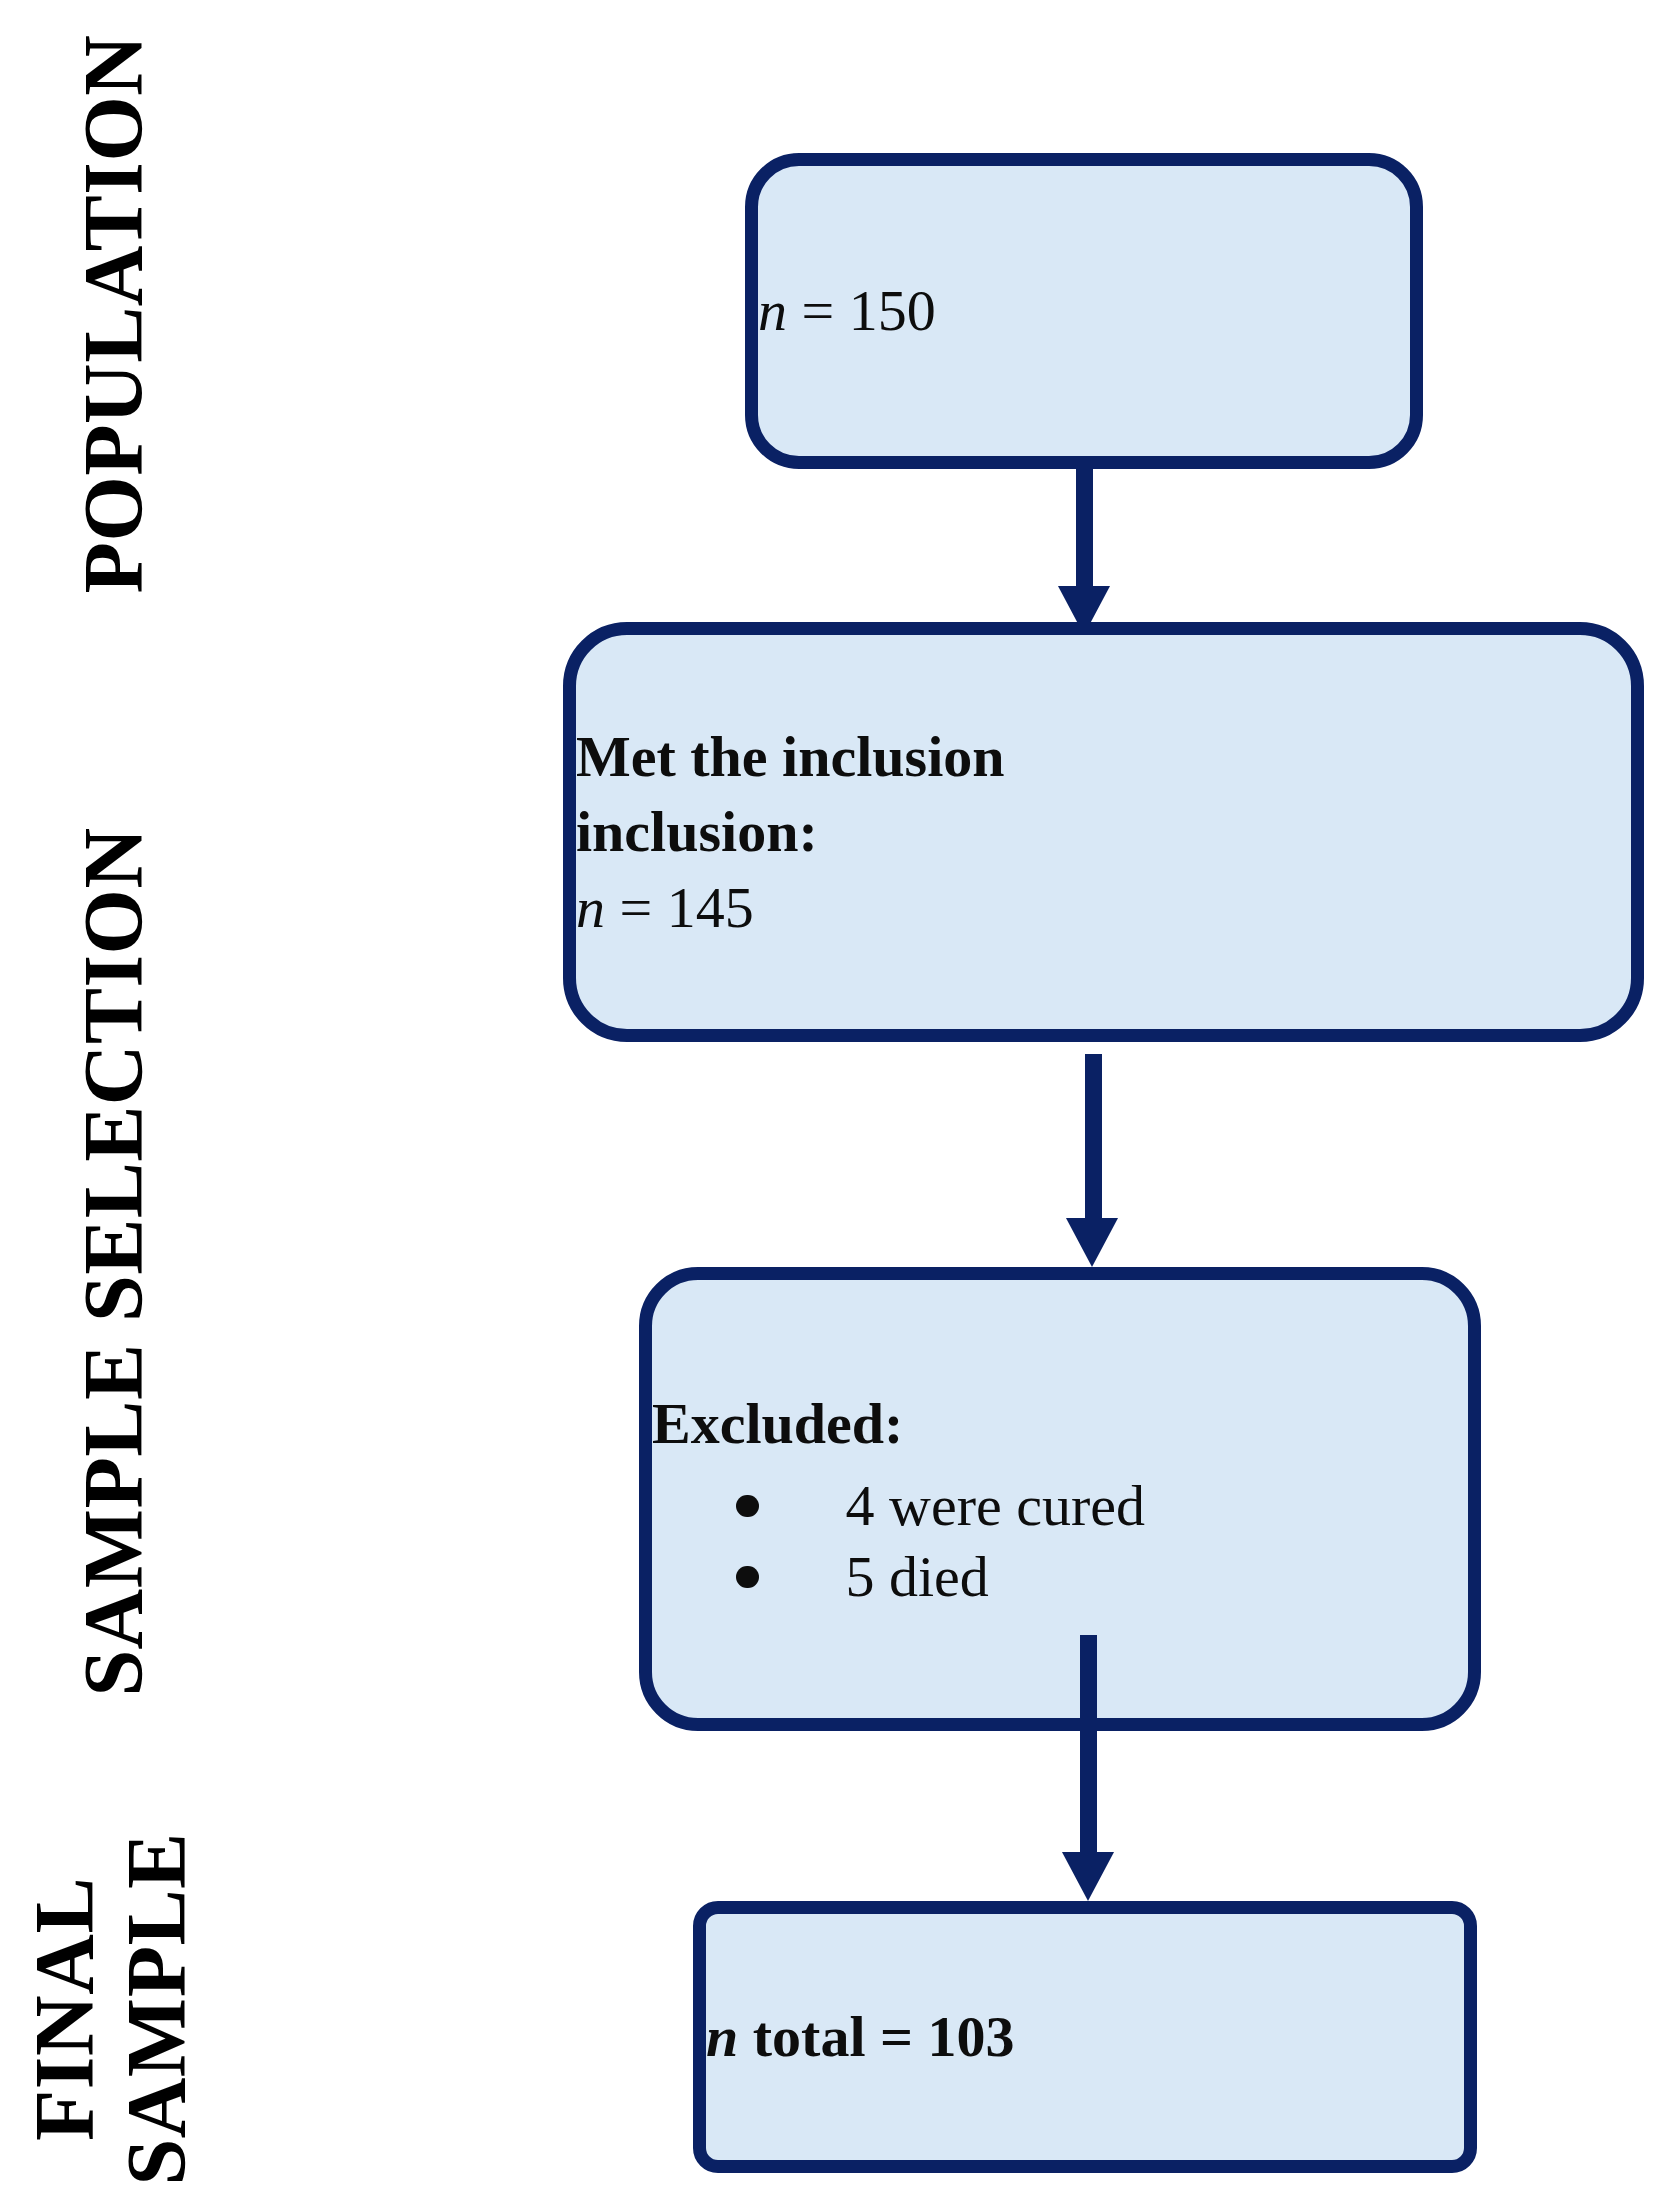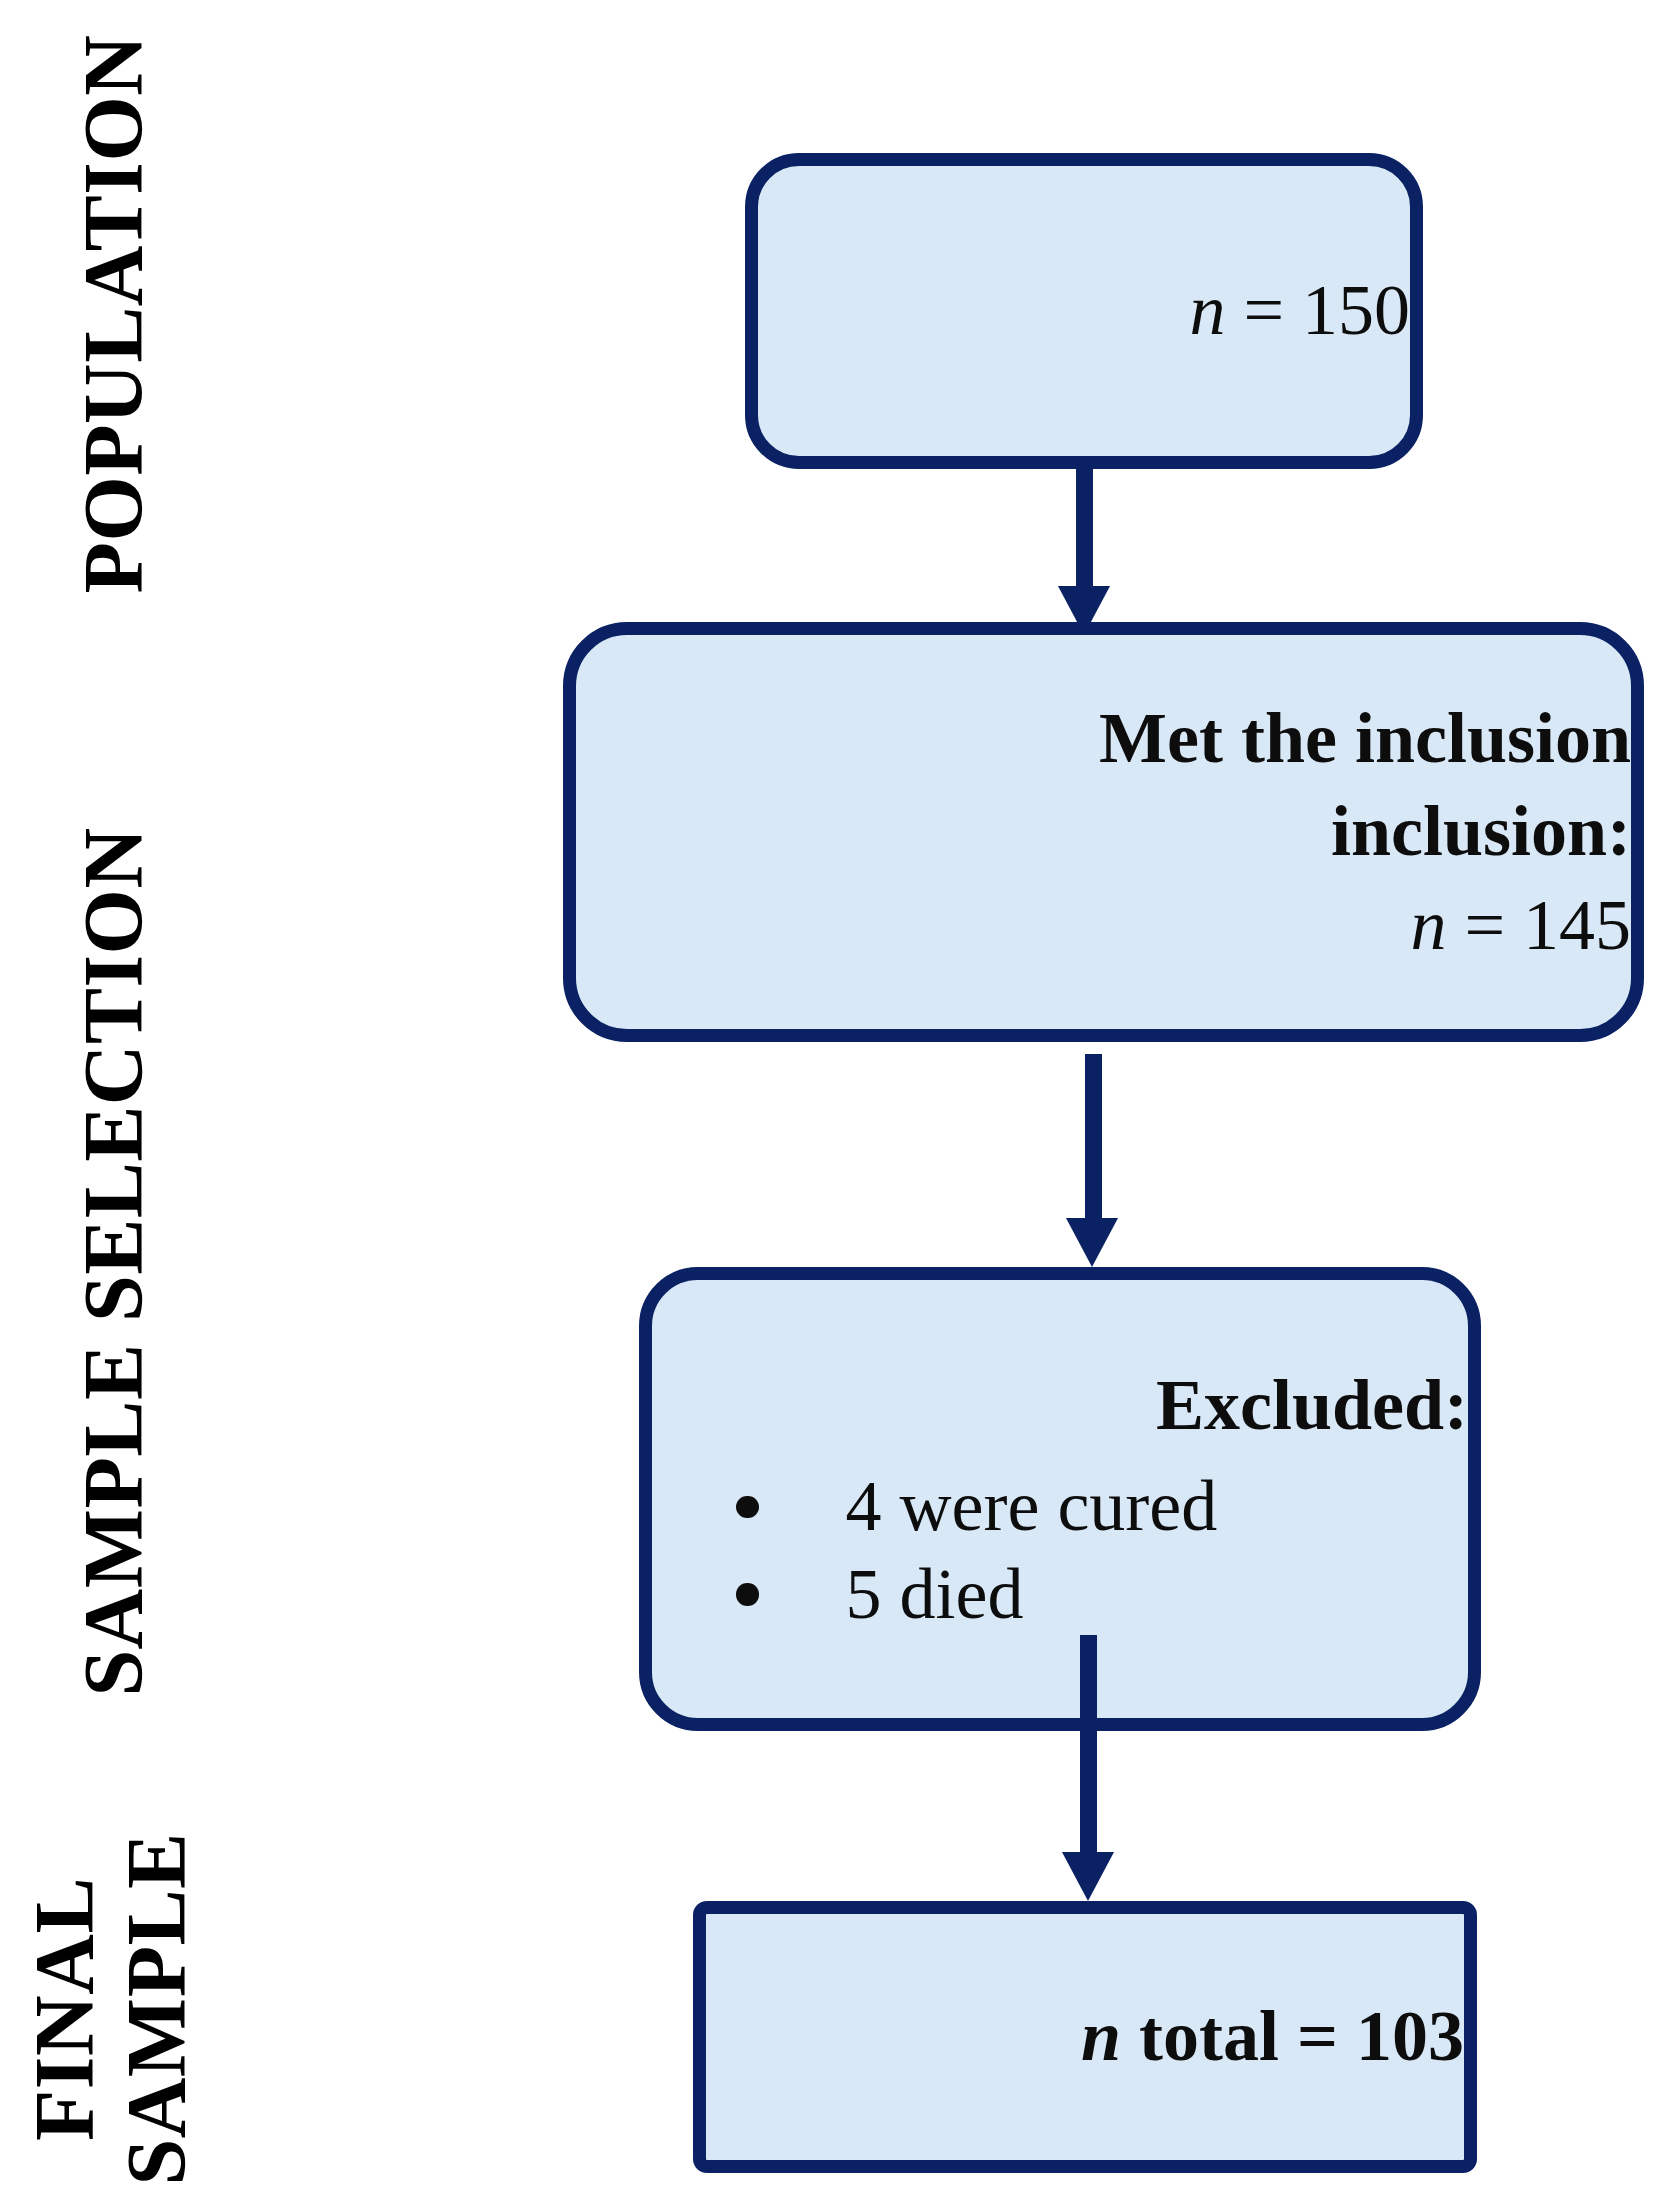--- a/index.html
+++ b/index.html
@@ -18,27 +18,27 @@
     letter-spacing:0.5px;
   }
   #label-population      { left:114px; top:314px; }
   #label-sample-selection{ left:114px; top:1262px; }
   #label-final-sample    { left:111px; top:2009px; }
 
   
   .flow-box {
     position:absolute; box-sizing:border-box;
     background:#d9e8f6; border:13.7px solid #0a2164;
-    display:flex; flex-direction:column; align-items:flex-end; justify-content:center;
-    font-size:72px; line-height:1.3; text-align:center;
+    display:flex; flex-direction:column; align-items:flex-start; justify-content:center;
+    font-size:58px; line-height:1.3; text-align:center;
   }
   #box-population { left:745px; top:153px;  width:678px;  height:316px; border-radius:54px; }
   #box-inclusion  { left:563px; top:622px;  width:1081px; height:420px; border-radius:64px; }
   #box-excluded   { left:639px; top:1267px; width:842px;  height:464px; border-radius:59px; }
-  #box-final      { left:693px; top:1901px; width:784px;  height:272px; border-radius:14px; }
+  #box-final      { left:693px; top:1901px; width:784px;  height:272px; border-radius:25px; }
 
   .bold-line { font-weight:bold; }
   #box-final .n-line { font-weight:bold; }
   .n-var { font-style:italic; }
 
   
   .bullet-list { width:100%; padding-left:84px; box-sizing:border-box; margin-top:9.8px; }
   .bullet-row { display:flex; align-items:center; text-align:left; line-height:1.22; }
   .bullet-dot {
     flex:0 0 auto; width:22.5px; height:22.5px; border-radius:50%;

